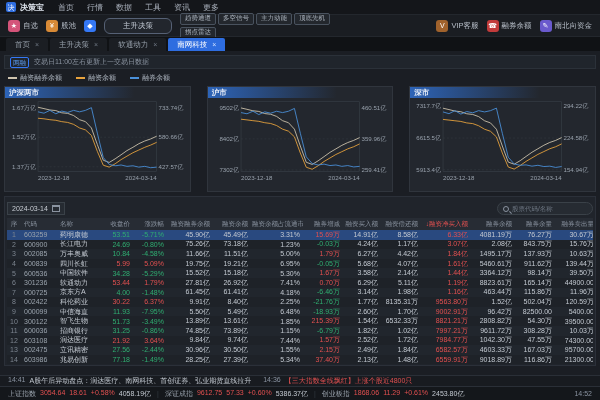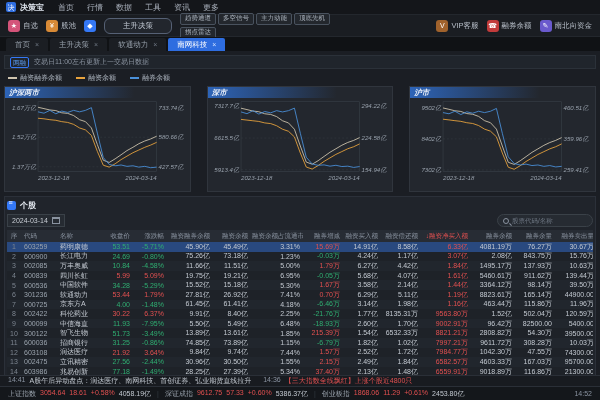--- a/index.html
+++ b/index.html
@@ -33,21 +33,21 @@
   .tab.active { background:#2e6de0; color:#fff;}
   .tab.active .x { color:#cfe0ff;}
   
   .main { flex:1 1 auto; overflow:hidden; padding:4px 4px 0 4px; background:#1b1e24;}
   .notice { height:14px; background:#20252c; border:1px solid #2b3139; display:flex; align-items:center; gap:5px; padding:0 5px; margin-bottom:3px;}
   .tag { border:1px solid #3478f6; color:#5b9bf0; font-size:6.5px; line-height:9px; padding:0 2px; border-radius:2px;}
   .notice .txt { color:#8b94a1; font-size:7px;}
   .legend { display:flex; gap:14px; align-items:center; height:12px; padding-left:4px; margin-bottom:2px;}
   .lg-item { display:flex; align-items:center; gap:3px; font-size:7px; color:#aeb6c0;}
   .lg-item i { width:9px; height:2px; display:inline-block;}
-  .charts { display:flex; gap:16px; height:106px;font-style:italic;}
+  .charts { display:flex; gap:16px; height:106px;}
   .chart-panel { flex:1; background:#23272e; border:1px solid #30353d; position:relative;}
   .chart-strip { height:11px; background:linear-gradient(90deg,#2d64b8 0%,rgba(45,100,184,0) 70%); color:#e8eef8; font-size:7.5px; font-weight:bold; line-height:11px; padding-left:4px;}
   
   .stocks { margin-top:4px; background:#20242b; border:1px solid #2b3039; padding:2px 2px 1px 2px;}
   .sec-head { display:flex; align-items:center; gap:4px; height:12px;}
   .sec-ic { width:9px; height:9px; background:#3478f6; border-radius:2px; position:relative;}
   .sec-ic::after{ content:"≡"; color:#fff; font-size:7px; position:absolute; left:1.5px; top:-1.5px;}
   .sec-title { font-size:8px; font-weight:bold; color:#e6ebf2;}
   .controls { display:flex; align-items:center; height:17px; margin:1px 0 1px 0;}
   .datebox { display:flex; align-items:center; gap:4px; border:1px solid #3a4148; background:#262b32; height:13px; padding:0 4px; color:#c8cdd4; font-size:7px;}
@@ -181,59 +181,55 @@
           <text x="158" y="41.507042253521114" text-anchor="start" font-size="6.3" fill="#98a1ac">580.66亿</text>
           <line x1="34" y1="69.92957746478871" x2="156" y2="69.92957746478871" stroke="#343a42" stroke-dasharray="2,2" stroke-width="0.6"></line>
           <text x="32" y="71.92957746478871" text-anchor="end" font-size="6.3" fill="#98a1ac">1.37万亿</text>
           <text x="158" y="71.92957746478871" text-anchor="start" font-size="6.3" fill="#98a1ac">427.57亿</text>
           <polyline points="34.0,8.7 40.1,10.1 46.2,11.5 52.3,12.1 58.4,14.4 64.5,15.0 70.6,17.2 76.7,21.5 82.8,23.5 88.9,30.0 95.0,47.0 101.1,63.2 107.2,65.5 113.3,61.8 119.4,57.6 125.5,53.3 131.6,49.9 137.7,46.2 143.8,43.4 149.9,41.3 156.0,38.5" fill="none" stroke="#cfc4ae" stroke-width="0.9"></polyline>
           <polyline points="34.0,20.0 40.1,20.6 46.2,21.5 52.3,22.1 58.4,23.5 64.5,24.3 70.6,26.3 76.7,30.0 82.8,32.0 88.9,37.7 95.0,54.1 101.1,68.3 107.2,70.3 113.3,66.9 119.4,62.6 125.5,59.0 131.6,55.5 137.7,52.7 143.8,49.9 149.9,47.6 156.0,44.8" fill="none" stroke="#e8a33d" stroke-width="0.9"></polyline>
           <polyline points="34.0,13.4 40.1,14.8 46.2,11.9 52.3,15.4 58.4,12.6 64.5,14.0 70.6,11.9 76.7,13.4 82.8,11.9 88.9,9.1 95.0,35.3 101.1,60.4 107.2,67.5 113.3,68.9 119.4,68.1 125.5,69.5 131.6,68.9 137.7,70.3 143.8,69.5 149.9,70.9 156.0,70.3" fill="none" stroke="#4a90d9" stroke-width="0.9"></polyline>
           <text x="34" y="84" font-size="6.3" fill="#98a1ac">2023-12-18</text>
           <text x="156" y="84" text-anchor="end" font-size="6.3" fill="#98a1ac">2024-03-14</text>
         </svg></div>
+      <div class="chart-panel"><div class="chart-strip">沪市</div><svg viewBox="0 0 190 93" width="100%" height="92">
+          <rect x="34" y="3" width="122" height="72" fill="none" stroke="#3a4149" stroke-width="0.6"></rect>
+          <text x="32" y="11.329032258064515" text-anchor="end" font-size="6.3" fill="#98a1ac">9502亿</text>
+          <text x="158" y="11.329032258064515" text-anchor="start" font-size="6.3" fill="#98a1ac">460.51亿</text>
+          <line x1="34" y1="41.26451612903226" x2="156" y2="41.26451612903226" stroke="#343a42" stroke-dasharray="2,2" stroke-width="0.6"></line>
+          <text x="32" y="43.26451612903226" text-anchor="end" font-size="6.3" fill="#98a1ac">8402亿</text>
+          <text x="158" y="43.26451612903226" text-anchor="start" font-size="6.3" fill="#98a1ac">359.96亿</text>
+          <line x1="34" y1="73.2" x2="156" y2="73.2" stroke="#343a42" stroke-dasharray="2,2" stroke-width="0.6"></line>
+          <text x="32" y="75.2" text-anchor="end" font-size="6.3" fill="#98a1ac">7302亿</text>
+          <text x="158" y="75.2" text-anchor="start" font-size="6.3" fill="#98a1ac">259.41亿</text>
+          <polyline points="34.0,9.4 40.1,10.8 46.2,12.3 52.3,13.0 58.4,15.2 64.5,15.9 70.6,18.1 76.7,22.5 82.8,24.6 88.9,31.2 95.0,48.6 101.1,65.3 107.2,67.5 113.3,63.8 119.4,59.5 125.5,55.1 131.6,51.5 137.7,47.9 143.8,45.0 149.9,42.8 156.0,39.9" fill="none" stroke="#cfc4ae" stroke-width="0.9"></polyline>
+          <polyline points="34.0,21.0 40.1,21.7 46.2,22.5 52.3,23.2 58.4,24.6 64.5,25.4 70.6,27.5 76.7,31.2 82.8,33.3 88.9,39.1 95.0,55.8 101.1,70.4 107.2,72.5 113.3,68.9 119.4,64.5 125.5,60.9 131.6,57.3 137.7,54.4 143.8,51.5 149.9,49.3 156.0,46.4" fill="none" stroke="#e8a33d" stroke-width="0.9"></polyline>
+          <polyline points="34.0,14.2 40.1,15.4 46.2,12.8 52.3,16.2 58.4,13.4 64.5,14.8 70.6,12.8 76.7,14.2 82.8,12.8 88.9,9.9 95.0,35.5 101.1,59.7 107.2,66.6 113.3,68.1 119.4,67.2 125.5,68.7 131.6,68.1 137.7,69.5 143.8,68.7 149.9,70.1 156.0,69.5" fill="none" stroke="#4a90d9" stroke-width="0.9"></polyline>
+          <text x="34" y="84" font-size="6.3" fill="#98a1ac">2023-12-18</text>
+          <text x="156" y="84" text-anchor="end" font-size="6.3" fill="#98a1ac">2024-03-14</text>
+        </svg></div>
       <div class="chart-panel"><div class="chart-strip">深市</div><svg viewBox="0 0 190 93" width="100%" height="92">
           <rect x="34" y="3" width="122" height="72" fill="none" stroke="#3a4149" stroke-width="0.6"></rect>
           <text x="32" y="9.75200000000001" text-anchor="end" font-size="6.3" fill="#98a1ac">7317.7亿</text>
           <text x="158" y="9.75200000000001" text-anchor="start" font-size="6.3" fill="#98a1ac">294.22亿</text>
           <line x1="34" y1="40.370322580645166" x2="156" y2="40.370322580645166" stroke="#343a42" stroke-dasharray="2,2" stroke-width="0.6"></line>
           <text x="32" y="42.370322580645166" text-anchor="end" font-size="6.3" fill="#98a1ac">6615.5亿</text>
           <text x="158" y="42.370322580645166" text-anchor="start" font-size="6.3" fill="#98a1ac">224.58亿</text>
           <line x1="34" y1="72.98400000000002" x2="156" y2="72.98400000000002" stroke="#343a42" stroke-dasharray="2,2" stroke-width="0.6"></line>
           <text x="32" y="74.98400000000002" text-anchor="end" font-size="6.3" fill="#98a1ac">5913.4亿</text>
           <text x="158" y="74.98400000000002" text-anchor="start" font-size="6.3" fill="#98a1ac">154.94亿</text>
           <polyline points="34.0,9.7 40.1,11.1 46.2,12.6 52.3,13.3 58.4,15.4 64.5,16.1 70.6,18.3 76.7,22.6 82.8,24.8 88.9,31.3 95.0,48.6 101.1,65.1 107.2,67.3 113.3,63.7 119.4,59.3 125.5,55.0 131.6,51.4 137.7,47.8 143.8,44.9 149.9,42.8 156.0,39.9" fill="none" stroke="#cfc4ae" stroke-width="0.9"></polyline>
           <polyline points="34.0,21.2 40.1,21.9 46.2,22.6 52.3,23.3 58.4,24.8 64.5,25.5 70.6,27.7 76.7,31.3 82.8,33.4 88.9,39.2 95.0,55.8 101.1,70.2 107.2,72.3 113.3,68.7 119.4,64.4 125.5,60.8 131.6,57.2 137.7,54.3 143.8,51.4 149.9,49.3 156.0,46.4" fill="none" stroke="#e8a33d" stroke-width="0.9"></polyline>
           <polyline points="34.0,13.5 40.1,15.3 46.2,12.2 52.3,15.7 58.4,13.1 64.5,14.4 70.6,12.2 76.7,13.5 82.8,12.2 88.9,9.6 95.0,35.5 101.1,60.1 107.2,67.1 113.3,68.4 119.4,68.0 125.5,69.3 131.6,68.4 137.7,69.7 143.8,69.3 149.9,70.6 156.0,69.7" fill="none" stroke="#4a90d9" stroke-width="0.9"></polyline>
           <text x="34" y="84" font-size="6.3" fill="#98a1ac">2023-12-18</text>
           <text x="156" y="84" text-anchor="end" font-size="6.3" fill="#98a1ac">2024-03-14</text>
         </svg></div>
-      <div class="chart-panel"><div class="chart-strip">沪市</div><svg viewBox="0 0 190 93" width="100%" height="92">
-          <rect x="34" y="3" width="122" height="72" fill="none" stroke="#3a4149" stroke-width="0.6"></rect>
-          <text x="32" y="11.329032258064515" text-anchor="end" font-size="6.3" fill="#98a1ac">9502亿</text>
-          <text x="158" y="11.329032258064515" text-anchor="start" font-size="6.3" fill="#98a1ac">460.51亿</text>
-          <line x1="34" y1="41.26451612903226" x2="156" y2="41.26451612903226" stroke="#343a42" stroke-dasharray="2,2" stroke-width="0.6"></line>
-          <text x="32" y="43.26451612903226" text-anchor="end" font-size="6.3" fill="#98a1ac">8402亿</text>
-          <text x="158" y="43.26451612903226" text-anchor="start" font-size="6.3" fill="#98a1ac">359.96亿</text>
-          <line x1="34" y1="73.2" x2="156" y2="73.2" stroke="#343a42" stroke-dasharray="2,2" stroke-width="0.6"></line>
-          <text x="32" y="75.2" text-anchor="end" font-size="6.3" fill="#98a1ac">7302亿</text>
-          <text x="158" y="75.2" text-anchor="start" font-size="6.3" fill="#98a1ac">259.41亿</text>
-          <polyline points="34.0,9.4 40.1,10.8 46.2,12.3 52.3,13.0 58.4,15.2 64.5,15.9 70.6,18.1 76.7,22.5 82.8,24.6 88.9,31.2 95.0,48.6 101.1,65.3 107.2,67.5 113.3,63.8 119.4,59.5 125.5,55.1 131.6,51.5 137.7,47.9 143.8,45.0 149.9,42.8 156.0,39.9" fill="none" stroke="#cfc4ae" stroke-width="0.9"></polyline>
-          <polyline points="34.0,21.0 40.1,21.7 46.2,22.5 52.3,23.2 58.4,24.6 64.5,25.4 70.6,27.5 76.7,31.2 82.8,33.3 88.9,39.1 95.0,55.8 101.1,70.4 107.2,72.5 113.3,68.9 119.4,64.5 125.5,60.9 131.6,57.3 137.7,54.4 143.8,51.5 149.9,49.3 156.0,46.4" fill="none" stroke="#e8a33d" stroke-width="0.9"></polyline>
-          <polyline points="34.0,14.2 40.1,15.4 46.2,12.8 52.3,16.2 58.4,13.4 64.5,14.8 70.6,12.8 76.7,14.2 82.8,12.8 88.9,9.9 95.0,35.5 101.1,59.7 107.2,66.6 113.3,68.1 119.4,67.2 125.5,68.7 131.6,68.1 137.7,69.5 143.8,68.7 149.9,70.1 156.0,69.5" fill="none" stroke="#4a90d9" stroke-width="0.9"></polyline>
-          <text x="34" y="84" font-size="6.3" fill="#98a1ac">2023-12-18</text>
-          <text x="156" y="84" text-anchor="end" font-size="6.3" fill="#98a1ac">2024-03-14</text>
-        </svg></div>
     </div>
 
   <div class="stocks">
-    <div class="sec-head">
-      <span class="sec-ic"></span>
-      <span class="sec-title">个股</span>
-    </div>
     <div class="controls">
       <span class="datebox">
         <span>2024-03-14</span>
         <span class="cal"></span>
       </span>
       <span class="searchbox">
         <span class="mag"></span>
         <input placeholder="股票代码/名称" style="">
       </span>
     </div>

